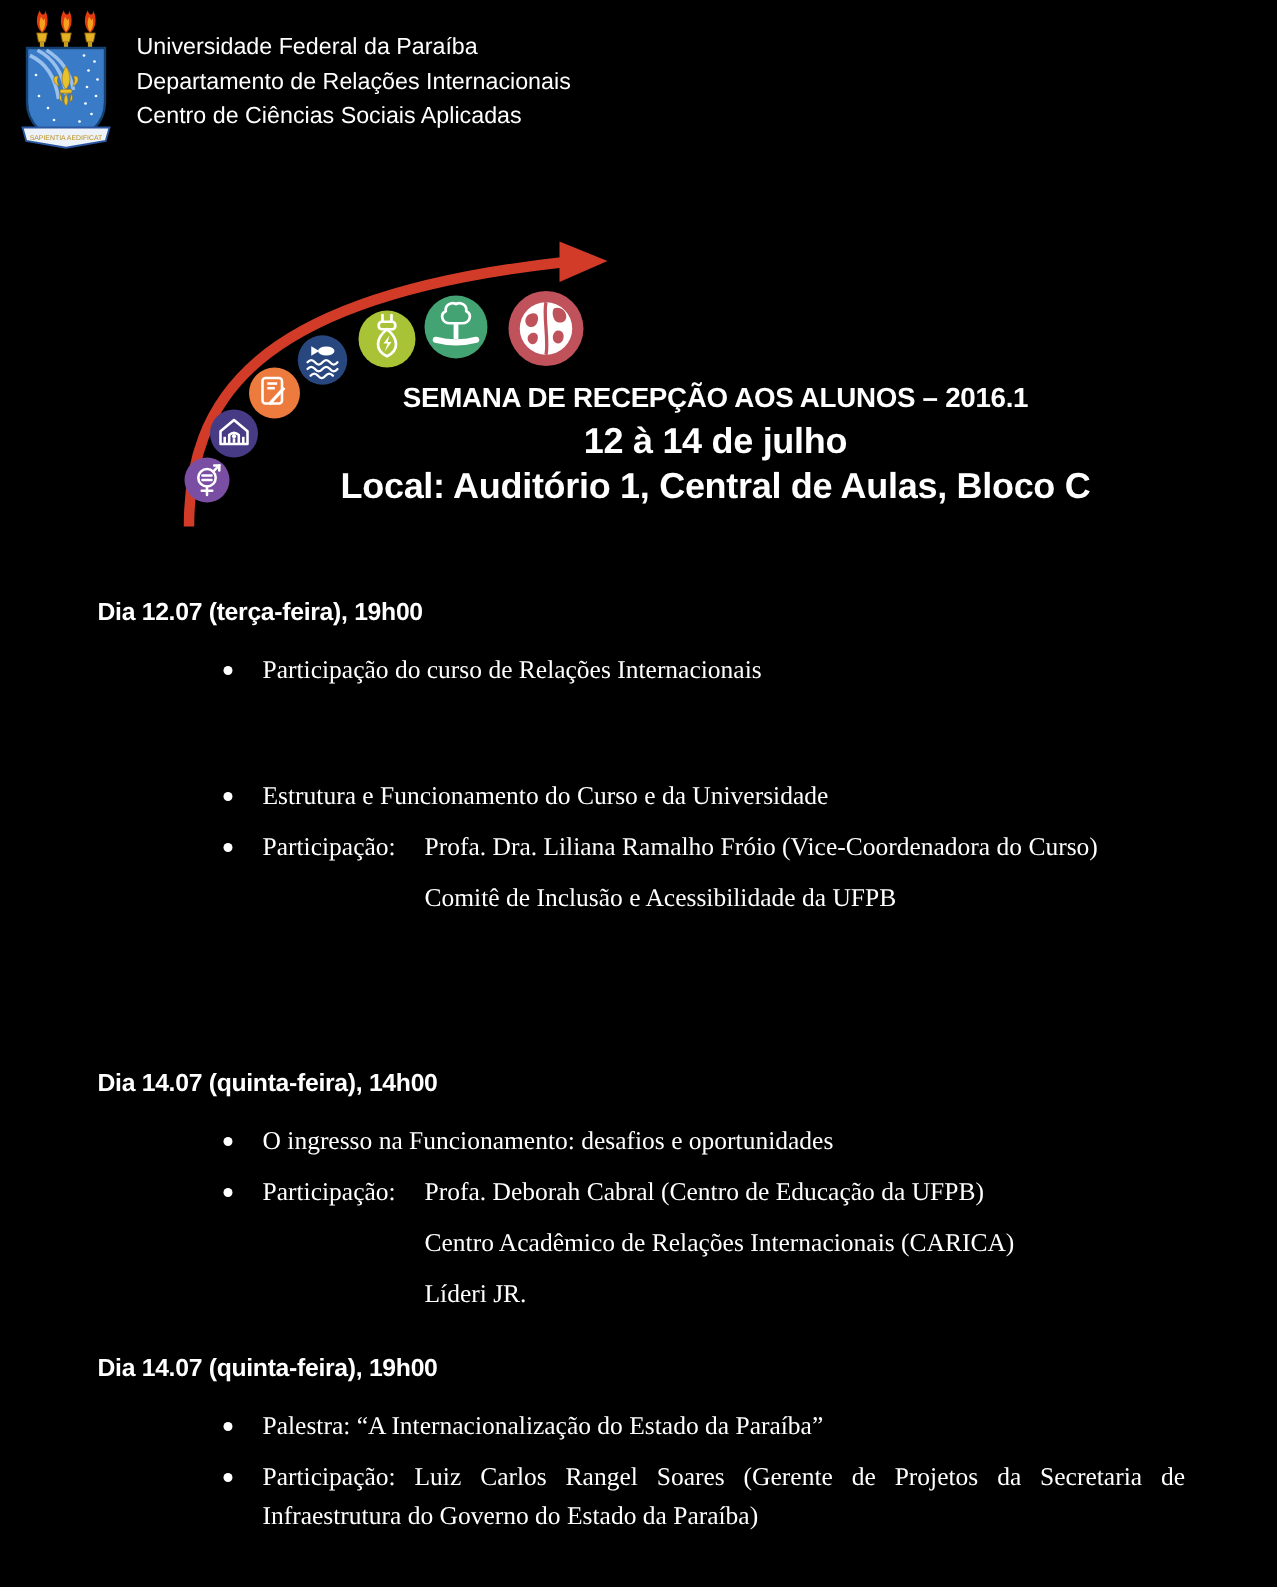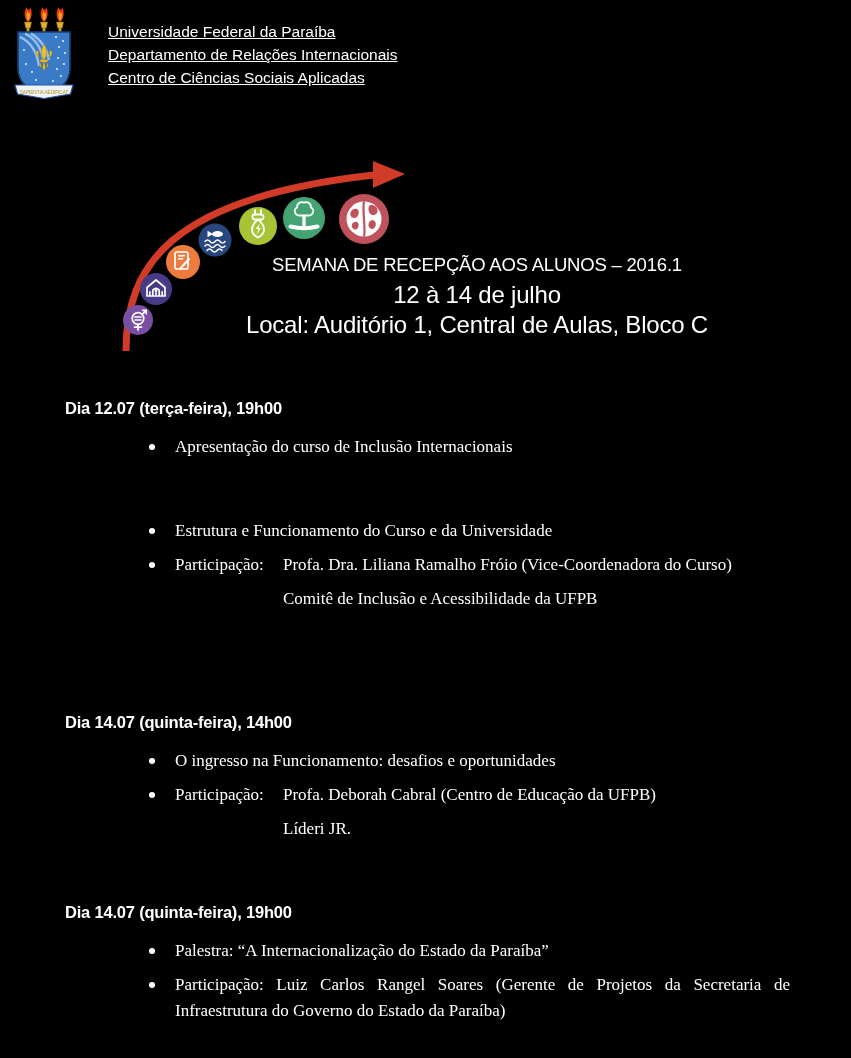--- a/index.html
+++ b/index.html
@@ -2,29 +2,29 @@
 <html><head>
 <meta charset="utf-8">
 <style>
   html,body{margin:0;padding:0;}
   body{
     width:851px;height:1058px;position:relative;overflow:hidden;
     background:#000;color:#fff;
     font-family:"Liberation Serif", serif;
   }
   
-  .header{position:absolute;top:6px;left:12px;display:flex;gap:32px;text-decoration:underline;}
+  .header{position:absolute;top:6px;left:12px;display:flex;gap:15px;}
   .logo{width:64px;height:96px;flex:0 0 64px;}
   .header-lines{padding-top:14px;font-family:"Liberation Sans", sans-serif;
     font-size:15.5px;line-height:23px;color:#fff;white-space:nowrap;}
   
   .graphic{position:absolute;left:112px;top:153px;width:310px;height:200px;}
   
   .title{position:absolute;top:250px;left:103px;right:0;text-align:center;
-    font-family:"Liberation Sans", sans-serif;font-weight:normal;color:#fff;
+    font-family:"Liberation Sans", sans-serif;font-weight:bold;color:#fff;
     letter-spacing:-0.2px;}
   .title .t1{font-size:18.5px;line-height:30px;}
   .title .t2,.title .t3{font-size:24px;line-height:30px;}
   
   .section{position:absolute;left:65px;right:61px;}
   .sec1{top:398px;} .sec2{top:518px;} .sec3{top:712px;} .sec4{top:902px;}
   .heading{font-family:"Liberation Sans", sans-serif;font-weight:bold;
     font-size:16.5px;line-height:20px;letter-spacing:-0.2px;margin:0 0 16px 0;}
   ul.bullets{margin:0;padding:0;list-style:none;}
   ul.bullets li{position:relative;margin:0 0 8px 82px;padding-left:28px;
@@ -198,21 +198,21 @@
 
 <div class="title">
   <div class="t1">SEMANA DE RECEPÇÃO AOS ALUNOS – 2016.1</div>
   <div class="t2">12 à 14 de julho</div>
   <div class="t3">Local: Auditório 1, Central de Aulas, Bloco C</div>
 </div>
 
 <div class="section sec1">
   <div class="heading">Dia 12.07 (terça-feira), 19h00</div>
   <ul class="bullets">
-    <li>Apresentação do curso de Inclusão Internacionais</li>
+    <li>Participação do curso de Relações Internacionais</li>
   </ul>
 </div>
 
 <div class="section sec2">
   <ul class="bullets">
     <li>Estrutura e Funcionamento do Curso e da Universidade</li>
     <li>
       <div class="part-row">
         <div>Participação:</div>
         <div class="part-entries">
@@ -226,20 +226,21 @@
 
 <div class="section sec3">
   <div class="heading">Dia 14.07 (quinta-feira), 14h00</div>
   <ul class="bullets">
     <li>O ingresso na Funcionamento: desafios e oportunidades</li>
     <li>
       <div class="part-row">
         <div>Participação:</div>
         <div class="part-entries">
           <div class="entry">Profa. Deborah Cabral (Centro de Educação da UFPB)</div>
+          <div class="entry">Centro Acadêmico de Relações Internacionais (CARICA)</div>
           <div class="entry">Líderi JR.</div>
         </div>
       </div>
     </li>
   </ul>
 </div>
 
 <div class="section sec4">
   <div class="heading">Dia 14.07 (quinta-feira), 19h00</div>
   <ul class="bullets">

